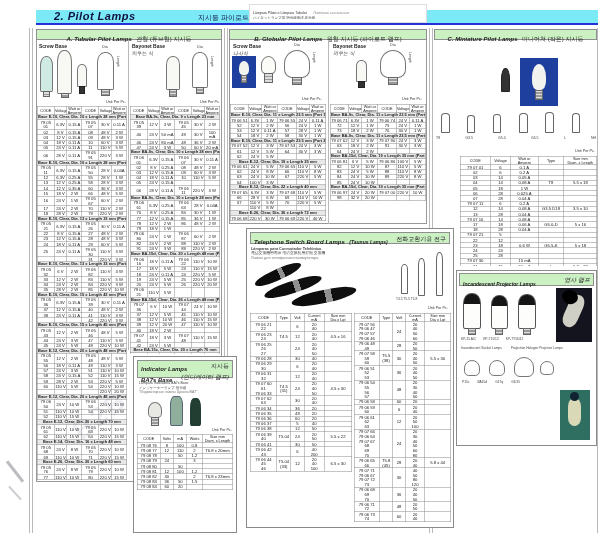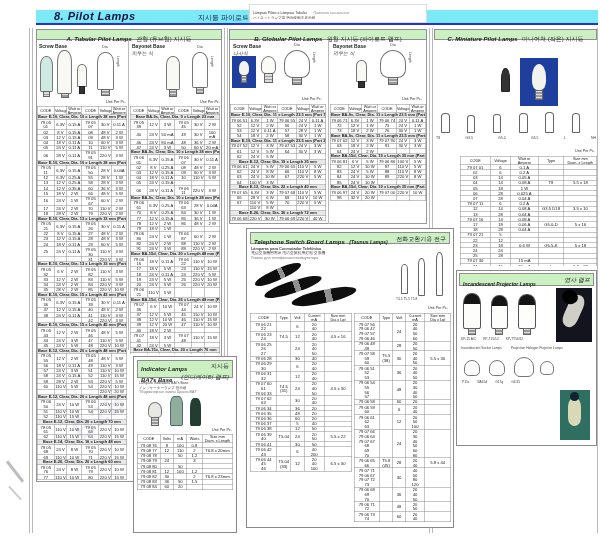--- a/index.html
+++ b/index.html
@@ -50,21 +50,21 @@
 <div class="vline" style="left:29px;top:28px;height:505px"></div>
 <div class="vline" style="left:32px;top:28px;height:505px"></div>
 <div class="vline" style="left:224px;top:28px;height:505px"></div>
 <div class="vline" style="left:227px;top:28px;height:505px"></div>
 <div class="vline" style="left:429px;top:28px;height:505px"></div>
 <div class="vline" style="left:432px;top:28px;height:505px"></div>
 <div class="vline" style="left:597px;top:28px;height:505px"></div>
 
 <div class="abs cyanbar" style="left:36px;top:10px;width:562px;height:13px"></div>
 <div class="abs blueline" style="left:36px;top:23px;width:562px;height:2px"></div>
-<div class="abs title" style="left:54px;top:10px">8. Pilot Lamps</div>
+<div class="abs title" style="left:54px;top:10px">2. Pilot Lamps</div>
 <div class="abs title-ko" style="left:198px;top:13px">지시등 파이로트 램프</div>
 <div class="abs infobox" style="left:249px;top:4px;width:178px;height:19px;overflow:hidden">
   <div class="s" style="line-height:1.2">
     <span class="tiny">Lámpara Piloto o Lámpara Tubular</span>
     <span class="tiny" style="font-style:italic;color:#888;margin-left:8px">Лампочки сигнальные</span>
     <div class="tiny">パイロットランプ用 指示燈電球 表示燈</div>
   </div>
 </div>
 
 <div class="abs box" style="left:36px;top:29px;width:186px;height:453px;border-color:#999;background:transparent"></div>

